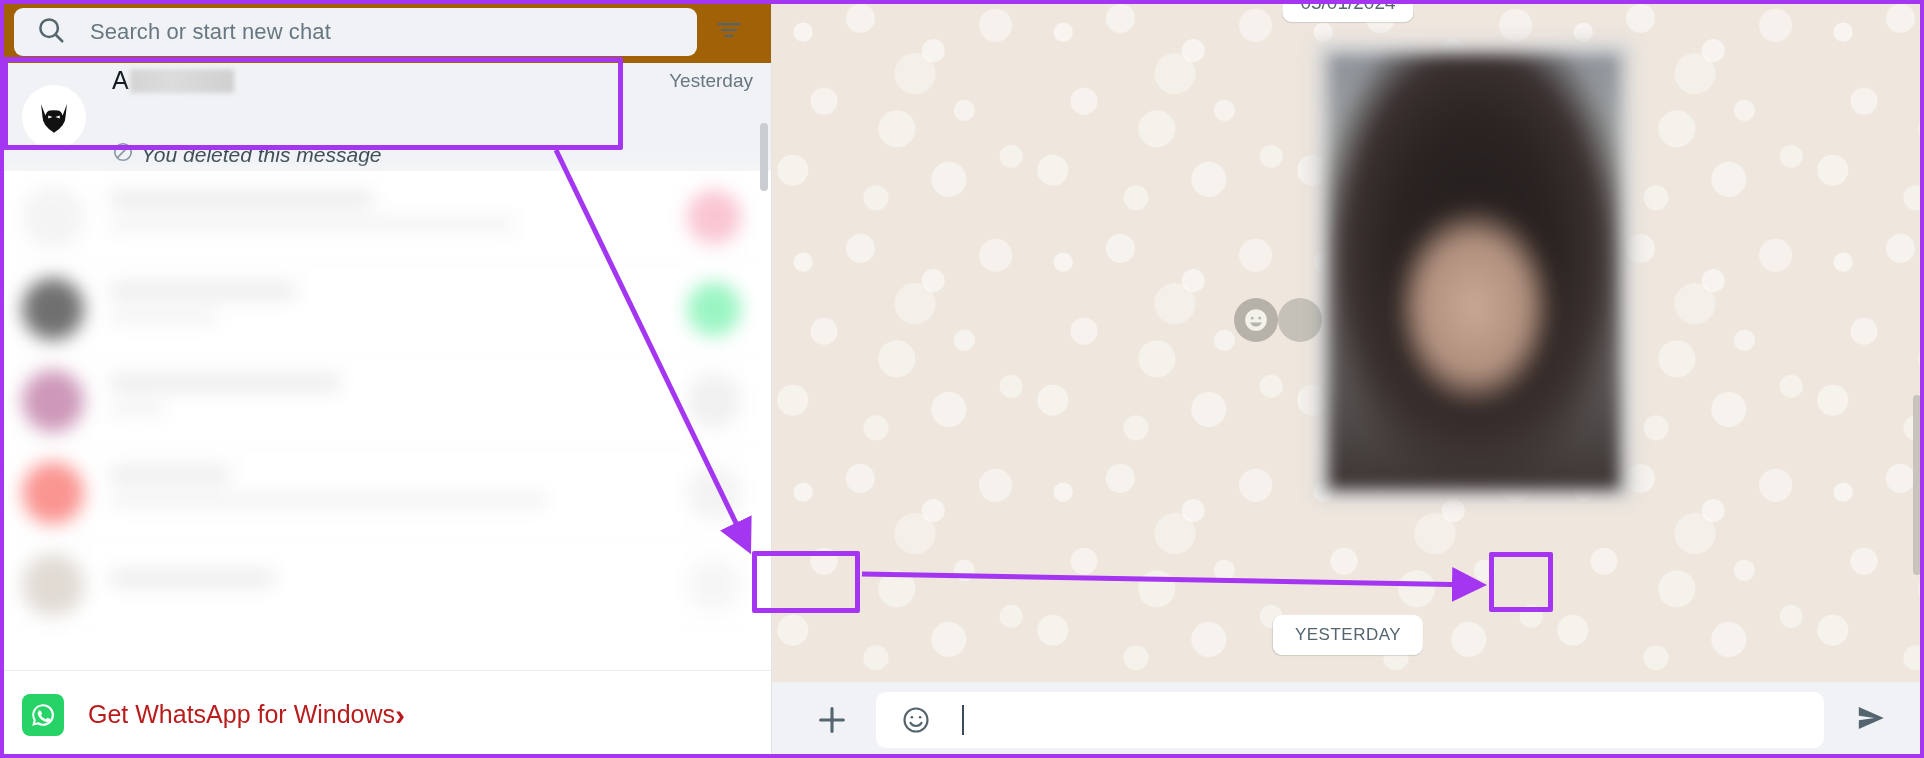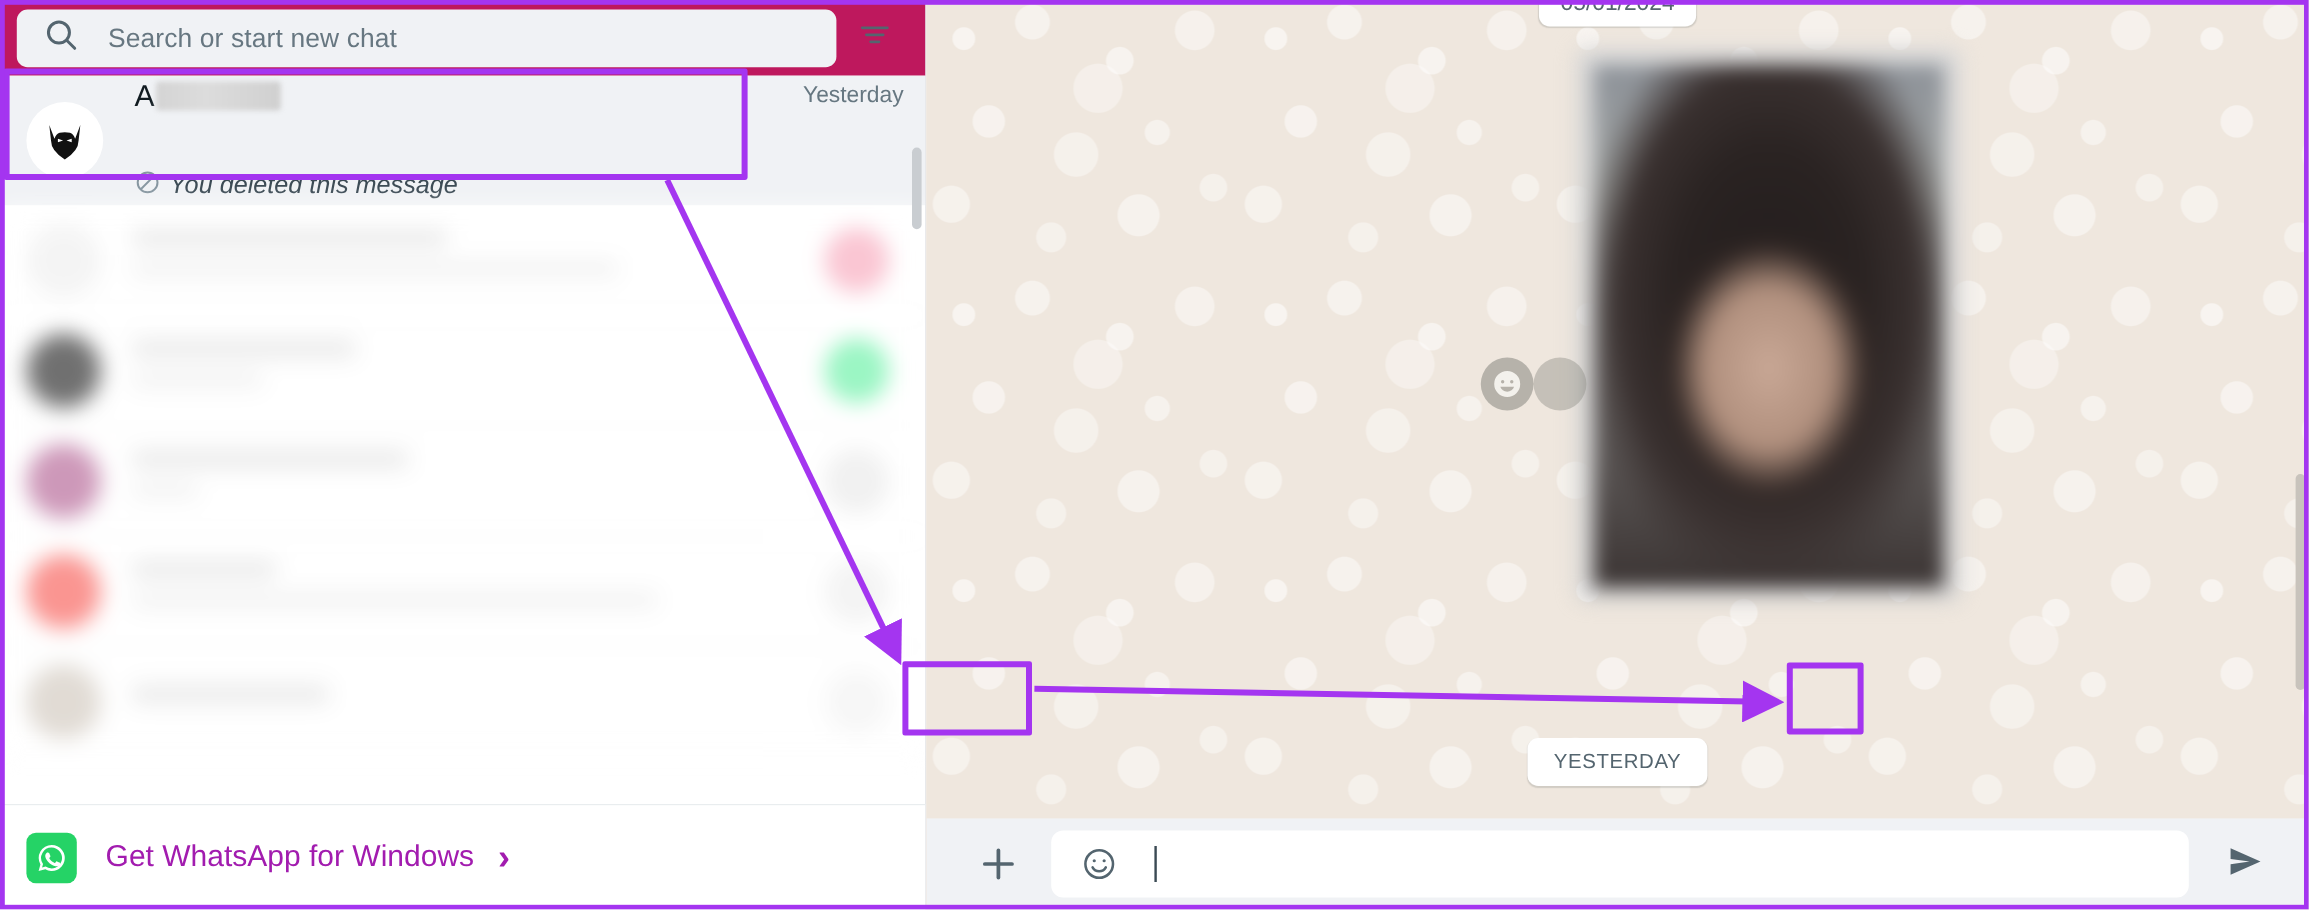--- a/index.html
+++ b/index.html
@@ -29,21 +29,21 @@
     border-right:1px solid #e3e4e6;
   }
 
   
   .search-row{
     height:63px;
     flex:0 0 63px;
     display:flex;
     align-items:center;
     padding:0 14px 0 14px;
-    background:#be185d;
+    background:#a16207;
   }
   .search-pill{
     flex:1;
     height:48px;
     background:#f0f2f5;
     border-radius:9px;
     display:flex;
     align-items:center;
     padding-left:22px;
     gap:24px;
@@ -159,22 +159,22 @@
     gap:24px;
     background:#fff;
   }
   .promo-icon{
     width:42px;height:42px;border-radius:8px;
     background:#25d366;
     display:flex;align-items:center;justify-content:center;
   }
   .promo-text{
     font-size:25px;
-    color:#a21caf;
-    display:flex;align-items:center;gap:20px;
+    color:#b91c1c;
+    display:flex;align-items:center;gap:0;
   }
 
   
   .list-scroll{
     position:absolute;
     right:3px; top:60px;
     width:8px; height:68px;
     background:#c9cdd1;
     border-radius:4px;
   }

